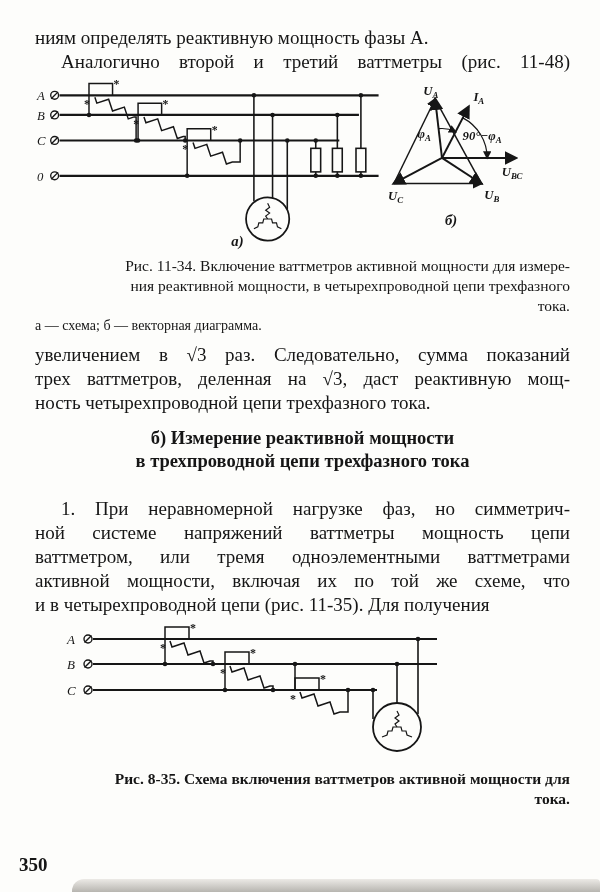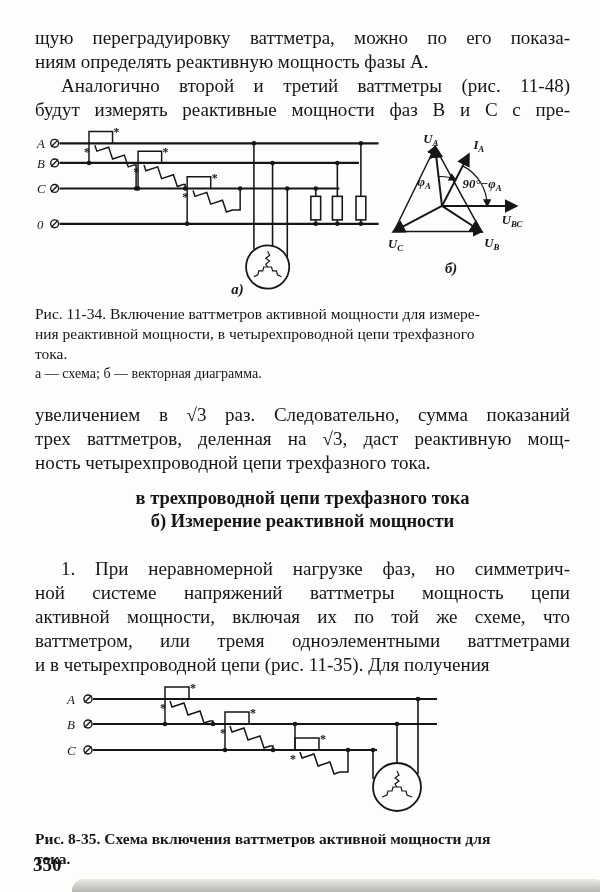--- a/index.html
+++ b/index.html
@@ -8,51 +8,49 @@
     background:#fdfdfb;color:#161616;
     font-family:"Liberation Serif","DejaVu Serif",serif;
     box-sizing:border-box;padding:26px 30px 0 35px;
   }
   .para{width:535px;}
   .ln{font-size:19px;line-height:24px;text-align:justify;text-align-last:justify;}
   .ln.last{text-align-last:left;}
   .ln.ind{text-indent:26px;}
   .fig-row{margin-top:6px;display:flex;align-items:flex-start;}
   .caption{width:535px;margin-top:4px;}
-  .cap-ln{font-size:15.5px;line-height:20px;text-align:left;}
+  .cap-ln{font-size:15.5px;line-height:20px;text-align:right;}
   .caption.bold .cap-ln{font-weight:bold;}
   .subcaption{font-size:14px;line-height:19px;}
-  .p3{margin-top:20px;}
+  .p3{margin-top:8px;}
   .heading{width:535px;margin-top:12px;}
   .head-ln{font-size:18.5px;line-height:23px;font-weight:bold;text-align:center;}
   .p4{margin-top:24px;}
   .schematic2{margin-left:30px;margin-top:2px;display:block;}
-  .pagenum{position:absolute;left:33px;bottom:16px;font-size:19px;font-weight:600;}
+  .pagenum{position:absolute;left:19px;bottom:16px;font-size:19px;font-weight:600;}
   .scan-edge{position:absolute;left:72px;right:0;bottom:0;height:13px;
     background:linear-gradient(to bottom,#eceae6,#b7b5b0);border-radius:12px 4px 0 0;}
   svg text{font-family:"Liberation Serif","DejaVu Serif",serif;}
   .phlbl{font-style:italic;font-size:13px;}
   .star{font-size:12px;font-weight:bold;}
   .veclbl{font-style:italic;font-size:13px;font-weight:bold;}
   .vecsub{font-size:9px;}
   .partlbl{font-style:italic;font-size:15px;font-weight:bold;}
 </style>
 </head>
 <body>
 
 <div class="page">
 
   <div class="para">
-    <div class="ln">щую переградуировку ваттметра, можно по его показа-</div>
     <div class="ln last">ниям определять реактивную мощность фазы А.</div>
   </div>
 
   <div class="para">
     <div class="ln ind">Аналогично второй и третий ваттметры (рис. 11-48)</div>
-    <div class="ln">будут измерять реактивные мощности фаз В и С с пре-</div>
   </div>
 
   <div class="fig-row">
 
     <svg width="360" height="172" viewBox="0 0 360 172" stroke="#161616" fill="none" stroke-width="2">
 
       <g stroke-width="1.4">
         <text class="phlbl" x="2" y="19" stroke="none" fill="#161616">А</text>
         <circle cx="20" cy="14" r="4"></circle>
           <line x1="16.5" y1="17.5" x2="23.5" y2="10.5"></line>
@@ -182,29 +180,29 @@
     <div class="subcaption">а — схема; б — векторная диаграмма.</div>
   </div>
 
   <div class="para p3">
     <div class="ln">увеличением в √3 раз. Следовательно, сумма показаний</div>
     <div class="ln">трех ваттметров, деленная на √3, даст реактивную мощ-</div>
     <div class="ln last">ность четырехпроводной цепи трехфазного тока.</div>
   </div>
 
   <div class="heading">
+    <div class="head-ln">б) Измерение реактивной мощности</div>
     <div class="head-ln">в трехпроводной цепи трехфазного тока</div>
-    <div class="head-ln">б) Измерение реактивной мощности</div>
   </div>
 
   <div class="para p4">
     <div class="ln ind">1. При неравномерной нагрузке фаз, но симметрич-</div>
     <div class="ln">ной системе напряжений ваттметры мощность цепи</div>
+    <div class="ln">ваттметром, или тремя одноэлементными ваттметрами</div>
     <div class="ln">активной мощности, включая их по той же схеме, что</div>
-    <div class="ln">ваттметром, или тремя одноэлементными ваттметрами</div>
     <div class="ln last">и в четырехпроводной цепи (рис. 11-35). Для получения</div>
   </div>
 
   <svg class="schematic2" width="420" height="146" viewBox="0 0 420 146" stroke="#161616" fill="none" stroke-width="2">
     <g stroke-width="1.4">
       <text class="phlbl" x="2" y="25" stroke="none" fill="#161616">А</text>
       <circle cx="23" cy="20" r="4"></circle>
         <line x1="19.5" y1="23.5" x2="26.5" y2="16.5"></line>
       <text class="phlbl" x="2" y="50" stroke="none" fill="#161616">В</text>
       <circle cx="23" cy="45" r="4"></circle>

